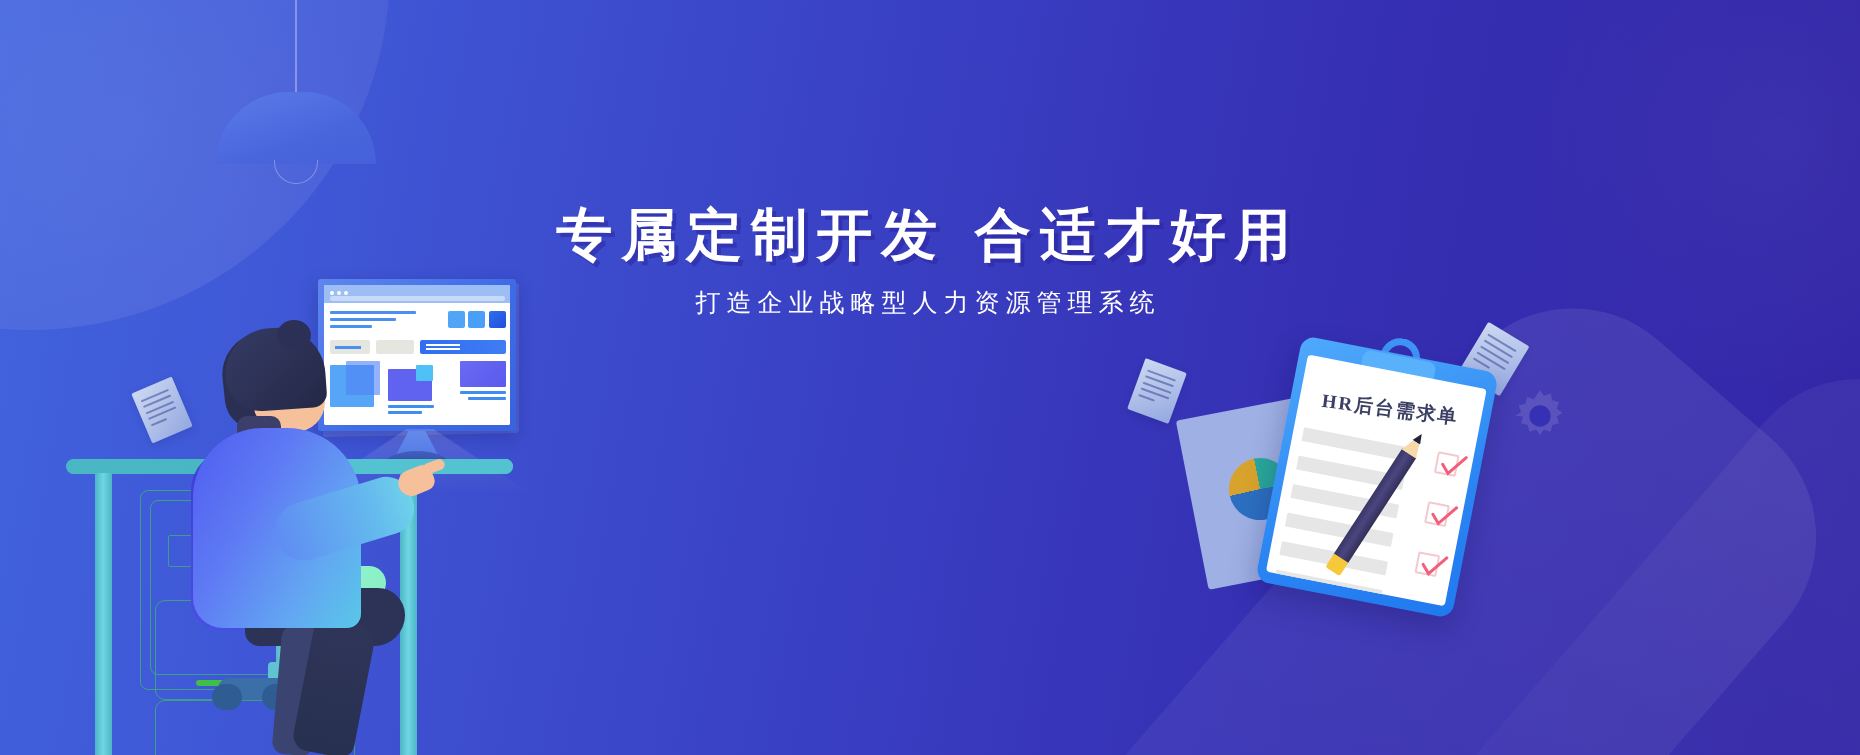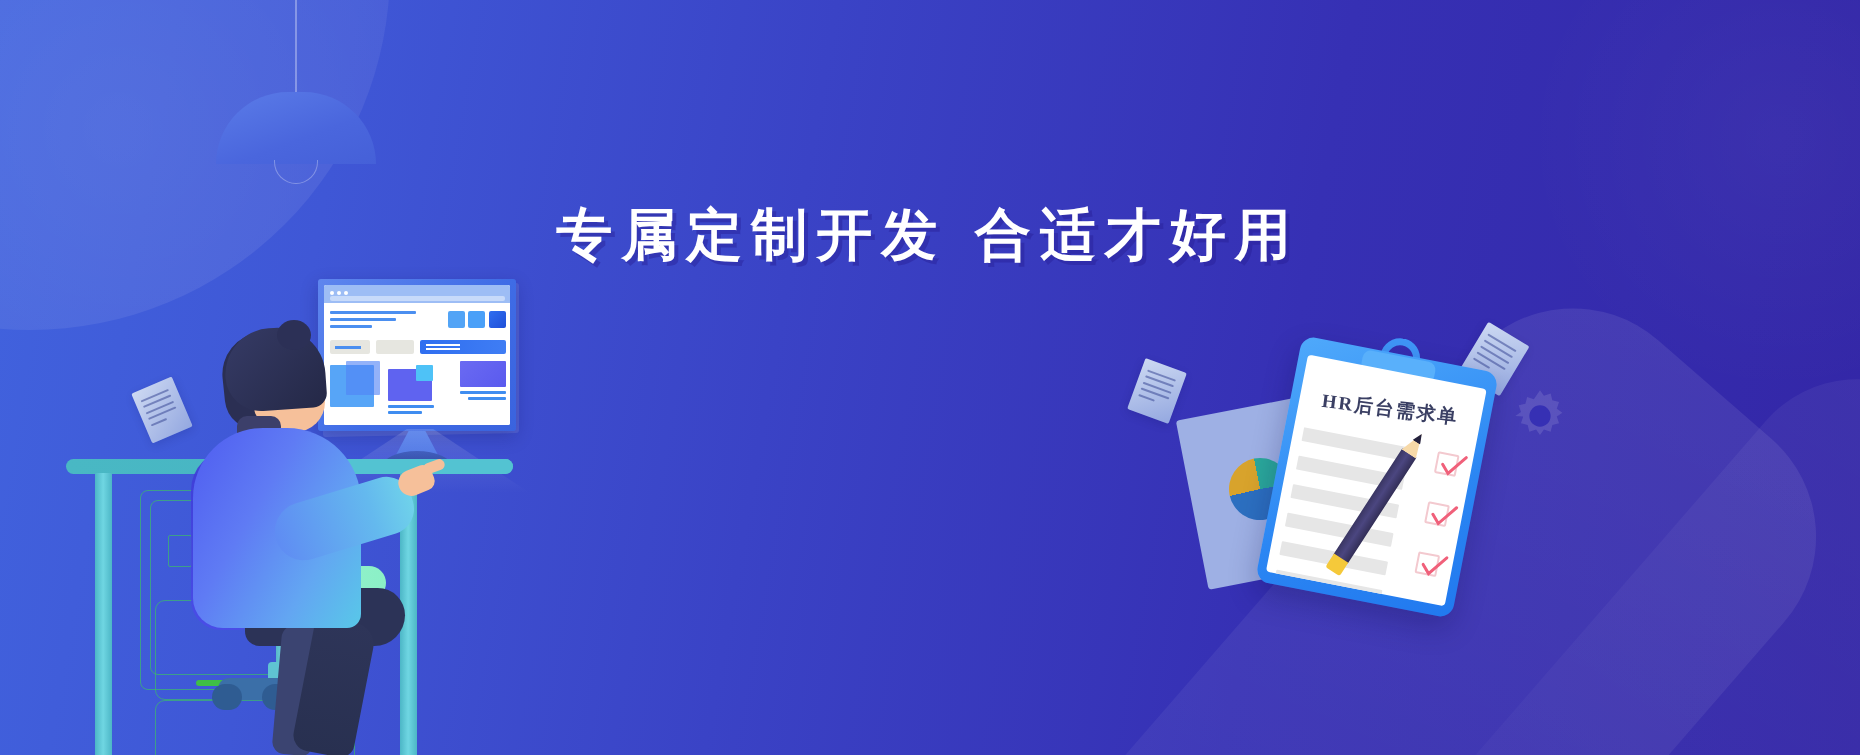--- a/index.html
+++ b/index.html
@@ -610,15 +610,16 @@
             <div class="pc-lead"></div>
             <div class="pc-ferrule"></div>
           </div>
         </div>
       </div>
     </div>
   </div>
 
   <div class="text-block">
     <div class="headline">专属定制开发  合适才好用</div>
+    <div class="subhead">打造企业战略型人力资源管理系统</div>
   </div>
 
 </div>
 
 </body></html>

